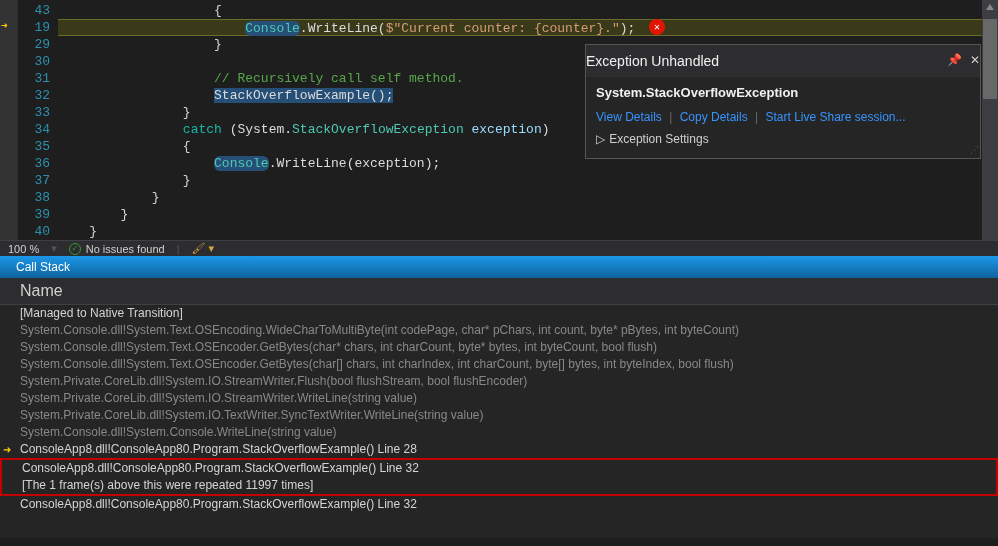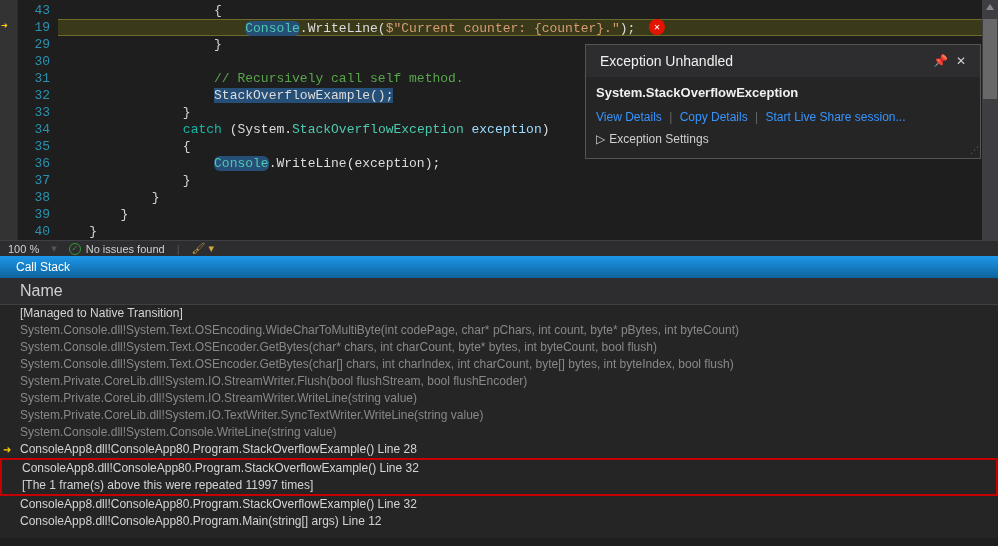--- a/index.html
+++ b/index.html
@@ -93,24 +93,23 @@
       top: 44px;
       width: 396px;
       background: #2d2d30;
       border: 1px solid #555;
       z-index: 20;
       font-family: 'Segoe UI', sans-serif;
       font-size: 12px;
     }
     .popup-header {
       background: #2d2d30;
-      padding: 8px 14px;
+      padding: 8px 0;
       display: flex;
       justify-content: space-between;
-      align-items: center;
     }
     .popup-title { color: #f0f0f0; font-size: 14px; }
     .popup-icons { display: flex; gap: 8px; color: #d0d0d0; }
     .popup-body {
       padding: 8px 10px 12px 10px;
       background: #252526;
     }
     .popup-exception-name {
       font-weight: bold;
       color: #f0f0f0;
@@ -323,15 +322,14 @@
     <div class="cs-row">System.Private.CoreLib.dll!System.IO.StreamWriter.Flush(bool flushStream, bool flushEncoder)</div>
     <div class="cs-row">System.Private.CoreLib.dll!System.IO.StreamWriter.WriteLine(string value)</div>
     <div class="cs-row">System.Private.CoreLib.dll!System.IO.TextWriter.SyncTextWriter.WriteLine(string value)</div>
     <div class="cs-row">System.Console.dll!System.Console.WriteLine(string value)</div>
     <div class="cs-row active"><span class="cs-arrow">➜</span><span>ConsoleApp8.dll!ConsoleApp80.Program.StackOverflowExample() Line 28</span></div>
     <div class="red-box">
       <div class="cs-row active">ConsoleApp8.dll!ConsoleApp80.Program.StackOverflowExample() Line 32</div>
       <div class="cs-row active">[The 1 frame(s) above this were repeated 11997 times]</div>
     </div>
     <div class="cs-row active">ConsoleApp8.dll!ConsoleApp80.Program.StackOverflowExample() Line 32</div>
-    <div class="cs-row active">ConsoleApp8.dll!ConsoleApp80.Program.Main(string[] args) Line 12</div>
   </div>
 </div>
 
 </body></html>

